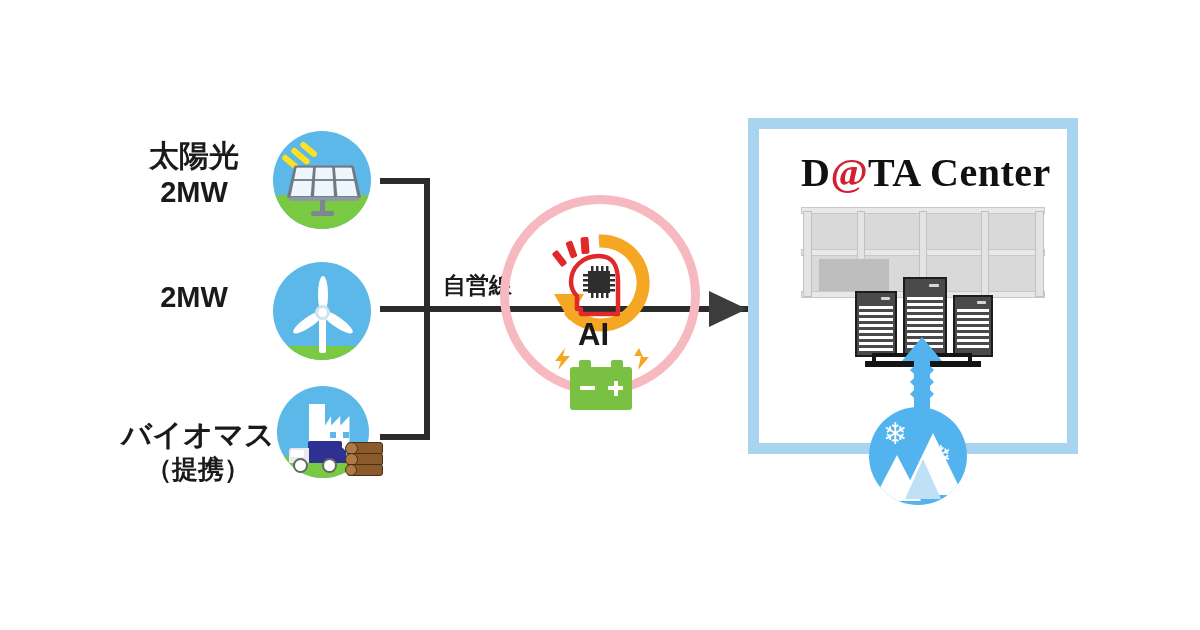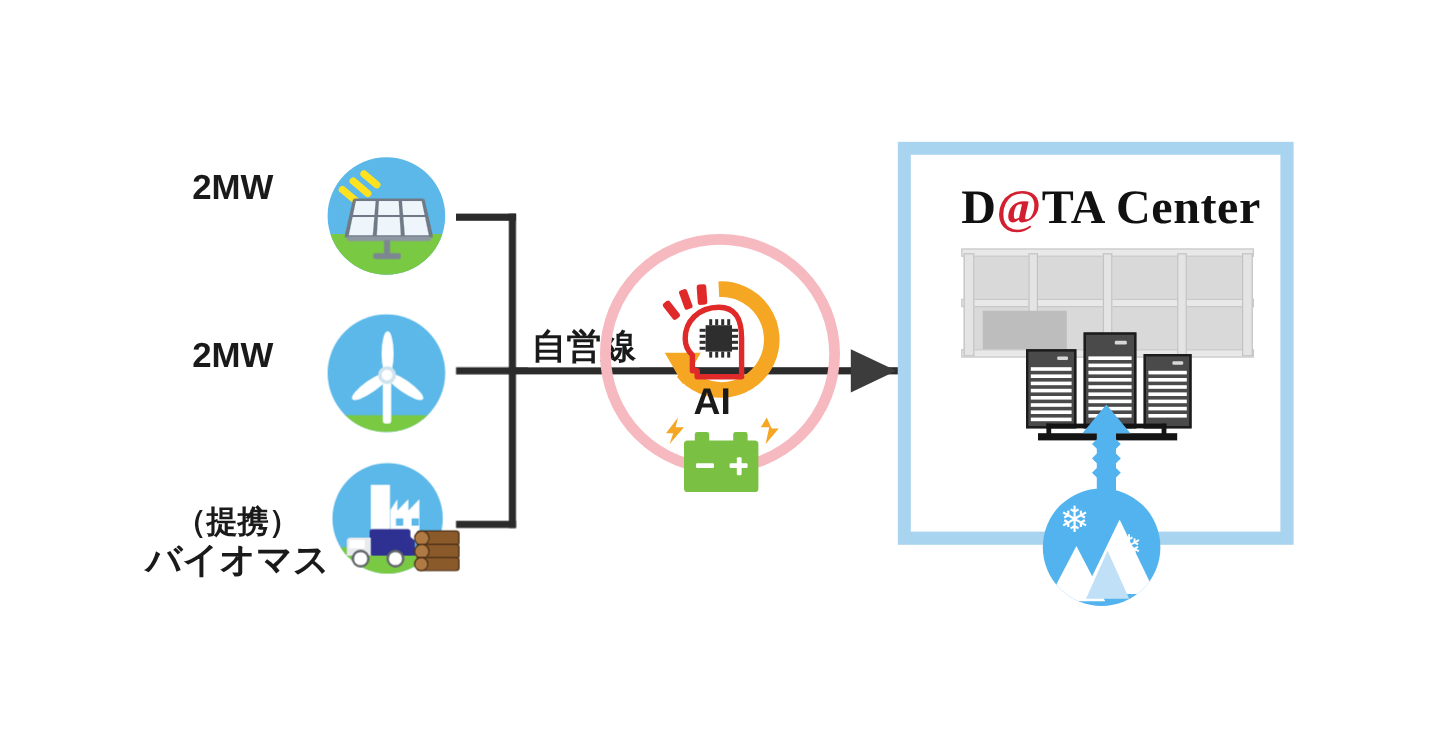--- a/index.html
+++ b/index.html
@@ -73,20 +73,21 @@
   .snowflake{position:absolute;color:#ffffff;line-height:1;}
   #cool-circle{position:absolute;border-radius:50%;background:#53b3ef;overflow:hidden;}
   .peak{position:absolute;background:#ffffff;}
 </style>
 </head>
 <body>
 
 <div id="stage">
 
   <div class="lbl" style="left:128px;top:138px;width:132px;font-size:30px;">
+    <div>太陽光</div>
     <div style="font-size:29px;margin-top:2px;">2MW</div>
   </div>
 
   <div class="src-circle" style="left:273px;top:131px;">
     <div class="ground" style="height:34px;"></div>
 
     <div class="sun-ray" style="left:10px;top:22px;width:22px;transform:rotate(40deg);"></div>
     <div class="sun-ray" style="left:19px;top:15px;width:22px;transform:rotate(40deg);"></div>
     <div class="sun-ray" style="left:28px;top:9px;width:20px;transform:rotate(40deg);"></div>
 
@@ -116,22 +117,22 @@
   <div class="src-circle" style="left:273px;top:262px;">
     <div class="ground" style="height:14px;"></div>
     <div class="mast" style="left:46px;top:46px;width:7px;height:45px;border-radius:2px;"></div>
     <div class="blade" style="left:45px;top:14px;width:10px;height:36px;transform:rotate(0deg);"></div>
     <div class="blade" style="left:45px;top:14px;width:10px;height:36px;transform:rotate(125deg);"></div>
     <div class="blade" style="left:45px;top:14px;width:10px;height:36px;transform:rotate(-125deg);"></div>
     <div class="hub" style="left:42px;top:43px;width:15px;height:15px;border:3px solid #cfe3ef;box-sizing:border-box;"></div>
   </div>
 
   <div class="lbl" style="left:118px;top:417px;width:160px;font-size:30px;">
+    <div>バイオマス</div>
     <div style="font-size:26px;margin-top:2px;">（提携）</div>
-    <div>バイオマス</div>
   </div>
 
   <div style="position:absolute;left:273px;top:386px;width:112px;height:100px;">
 
     <div style="position:absolute;left:4px;top:0;width:92px;height:92px;border-radius:50%;background:#5bb8e8;overflow:hidden;">
       <div class="ground" style="height:22px;"></div>
     </div>
 
     <div class="factory" style="left:36px;top:18px;width:16px;height:46px;"></div>
     <div class="factory" style="left:52px;top:30px;width:34px;height:34px;
@@ -157,21 +158,21 @@
 
   <div class="wire" style="left:380px;top:178px;width:50px;height:6px;"></div>
   <div class="wire" style="left:380px;top:306px;width:50px;height:6px;"></div>
   <div class="wire" style="left:380px;top:434px;width:50px;height:6px;"></div>
   <div class="wire" style="left:424px;top:178px;width:6px;height:262px;"></div>
   <div class="wire" style="left:424px;top:306px;width:325px;height:6px;"></div>
 
   <div style="position:absolute;left:709px;top:291px;width:0;height:0;
               border-left:38px solid #3c3c3c;border-top:18px solid transparent;border-bottom:18px solid transparent;"></div>
 
-  <div class="lbl" style="left:440px;top:272px;font-size:29px;background:#fff;padding:0 3px;">自営線</div>
+  <div class="lbl" style="left:440px;top:272px;font-size:23px;background:#fff;padding:0 3px;">自営線</div>
 
   <div id="ctrl-ring" style="left:500px;top:195px;width:200px;height:200px;"></div>
 
 
   <div style="position:absolute;left:548px;top:232px;width:102px;height:102px;">
     <svg width="102" height="102" viewBox="0 0 102 102">
       <path d="M51 9 A42 42 0 1 1 21 78" fill="none" stroke="#f5a623" stroke-width="13" stroke-linecap="butt"></path>
       <polygon points="6,62 36,62 21,88" fill="#f5a623"></polygon>
     </svg>
   </div>

